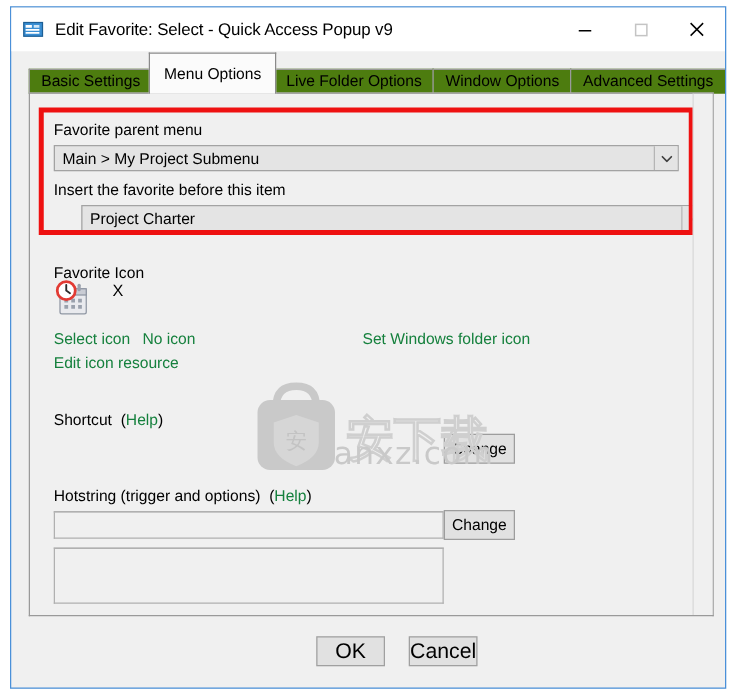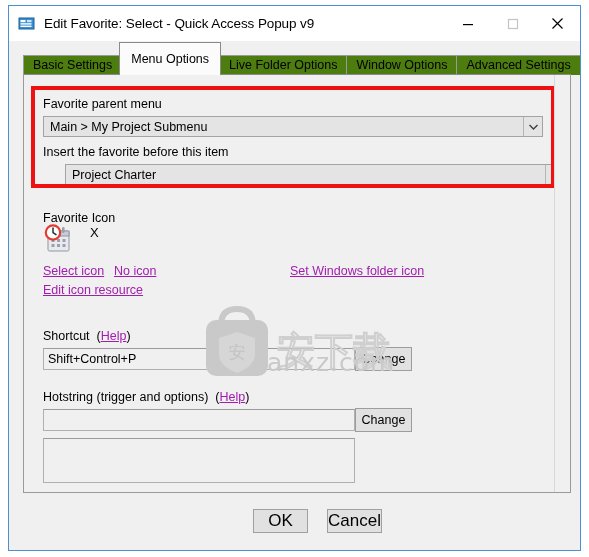--- a/index.html
+++ b/index.html
@@ -138,22 +138,21 @@
   .btn {
     position: absolute;
     background: #e1e1e1;
     border: 1px solid #9d9d9d;
     font-size: 12.5px; color: #000;
     display: flex; align-items: center; justify-content: center;
   }
   .link {
     position: absolute;
     font-size: 12.5px;
-    color: #a21caf;
-    text-decoration: underline;
+    color: #15803d;
     white-space: nowrap;
     cursor: pointer;
   }
   .link.inline { position: static; display: inline; text-align: right; }
 
   
   .fav-icon {
     position: absolute;
     left: 33px; top: 216px;
     width: 34px; height: 32px;
@@ -310,23 +309,20 @@
 
       <div class="link" style="left:19px; top:189px;">Select icon</div>
       <div class="link" style="left:90px; top:189px;">No icon</div>
       <div class="link" style="left:266px; top:189px; z-index:4;">Set Windows folder icon</div>
       <div class="link" style="left:19px; top:208px;">Edit icon resource</div>
 
       <div class="lbl" style="left:19px; top:254px;">
         <span>Shortcut</span>
         <span>&nbsp;(<span class="link inline">Help</span>)</span>
       </div>
-      <div class="textbox" style="left:19px; top:273px; width:312px; height:22px;">
-        <span>Shift+Control+P</span>
-      </div>
       <div class="btn" style="left:331px; top:272px; width:57px; height:24px;">Change</div>
 
       <div class="lbl" style="left:19px; top:315px;">
         <span>Hotstring (trigger and options)</span>
         <span>&nbsp;(<span class="link inline">Help</span>)</span>
       </div>
       <div class="textbox" style="left:19px; top:334px; width:312px; height:22px;">
         <span></span>
       </div>
       <div class="btn" style="left:331px; top:333px; width:57px; height:24px;">Change</div>

